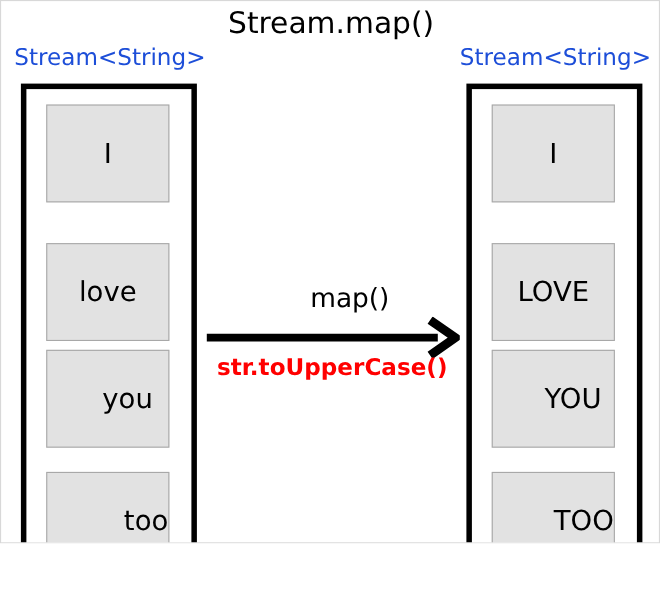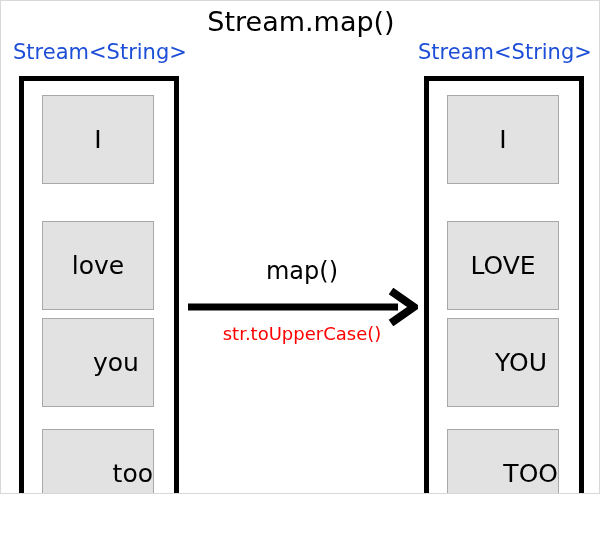--- a/index.html
+++ b/index.html
@@ -93,39 +93,40 @@
   .arrow-svg {
     position: absolute;
     left: 0;
     top: 32px;
     width: 232px;
     height: 38px;
     display: block;
   }
   .arrow-label-top {
     position: absolute;
-    left: 0;
+    left: 16px;
     top: 0px;
     width: 232px;
     text-align: center;
     font-size: 24px;
     line-height: 30px;
     color: #000000;
     white-space: nowrap;
   }
   .arrow-label-bottom {
     position: absolute;
     left: 0;
     top: 64px;
     width: 232px;
     text-align: center;
-    font-size: 18px;
+    font-size: 21px;
     line-height: 28px;
     color: #ff0000;
     white-space: nowrap;
+    font-weight: bold;
   }
 </style>
 </head>
 <body>
 
 <div id="canvas">
 
   <div class="diagram-title">Stream.map()</div>
 
   <div class="stream-label left">Stream&lt;String&gt;</div>

